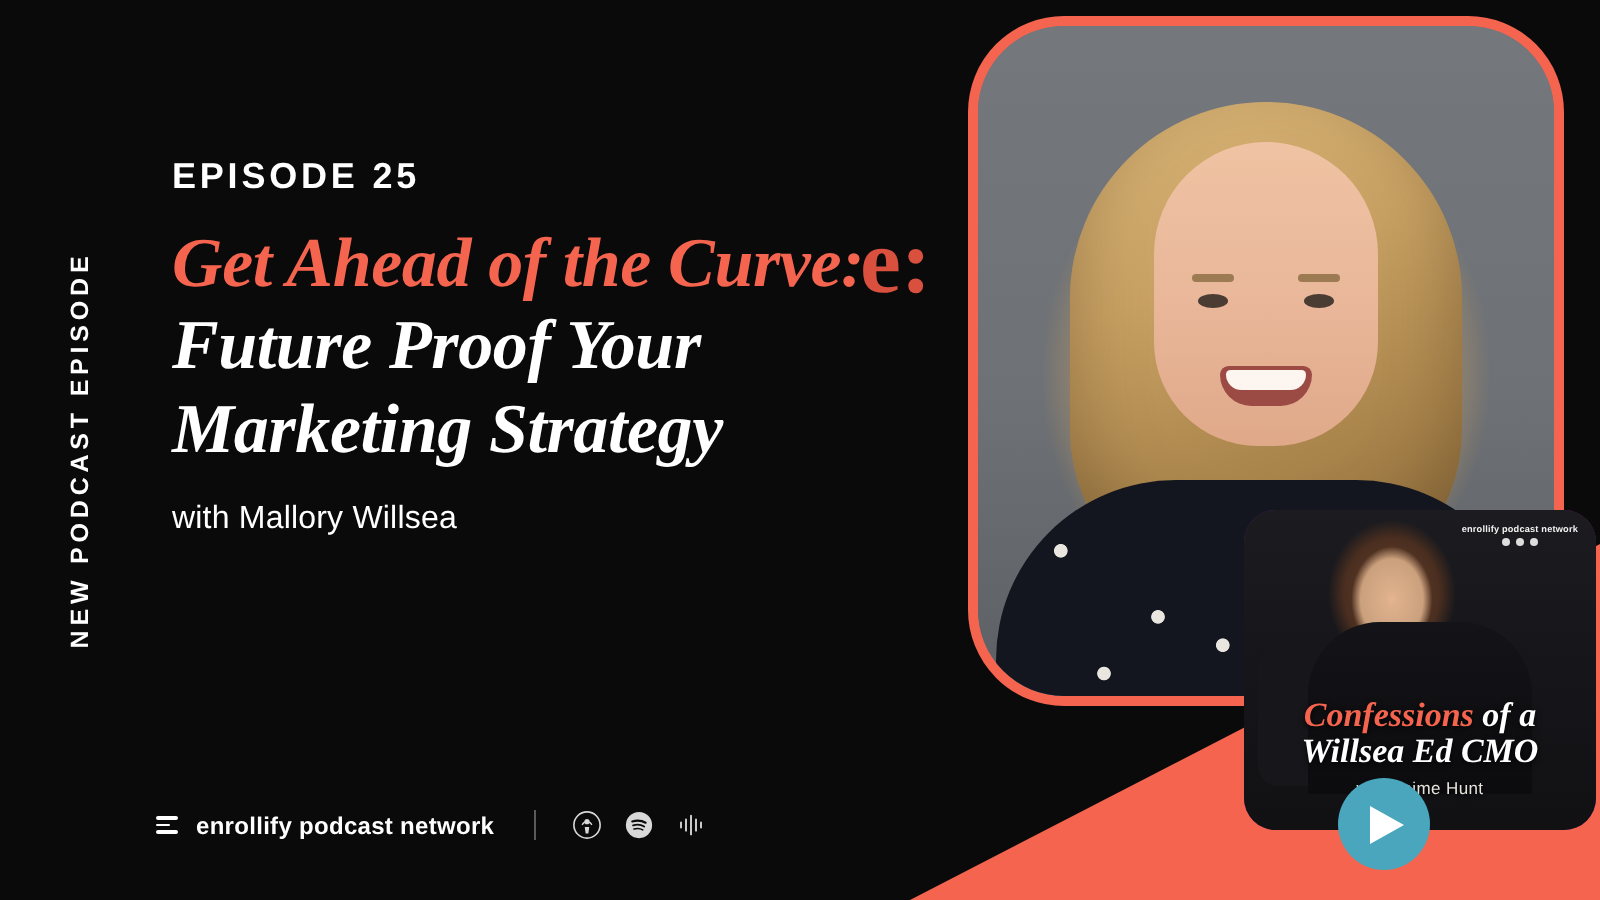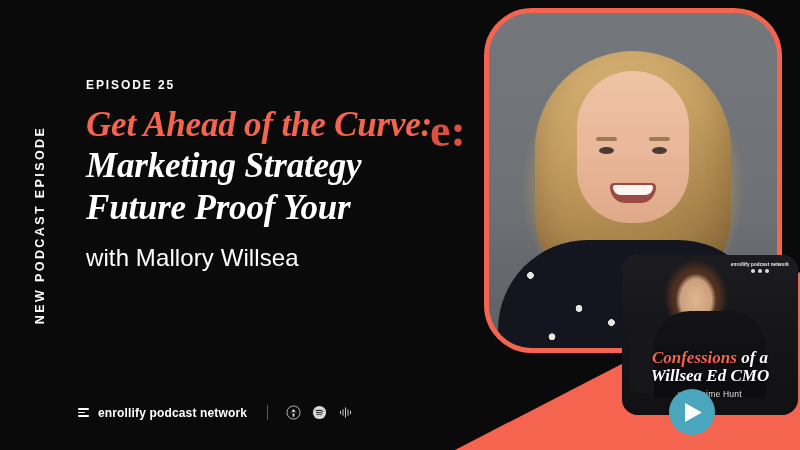--- a/index.html
+++ b/index.html
@@ -41,21 +41,21 @@
 
   
   .copy {
     position: absolute;
     left: 86px;
     top: 78px;
     width: 400px;
   }
   .episode-label {
     color: #ffffff;
-    font-size: 12px;
+    font-size: 18px;
     font-weight: 700;
     letter-spacing: 1.9px;
     margin: 0 0 12px 0;
   }
   .title {
     margin: 0;
     font-family: "Liberation Serif", serif;
     font-style: italic;
     font-weight: 700;
     font-size: 35px;
@@ -64,21 +64,21 @@
     letter-spacing: -0.2px;
   }
   .title .accent {
     color: #f4644e;
     display: block;
   }
   .title .line { display: block; }
   .host {
     margin: 16px 0 0 0;
     color: #ffffff;
-    font-size: 24px;
+    font-size: 16px;
     font-weight: 400;
     letter-spacing: 0.1px;
   }
 
   
   .brand-bar {
     position: absolute;
     left: 78px;
     bottom: 30px;
     display: flex;
@@ -349,22 +349,22 @@
   </svg>
 
   <div class="e-watermark">e:</div>
 
   <div class="vertical-eyebrow">NEW PODCAST EPISODE</div>
 
   <div class="copy">
     <p class="episode-label">EPISODE 25</p>
     <h1 class="title">
       <span class="accent">Get Ahead of the Curve:</span>
+      <span class="line">Future Proof Your</span>
       <span class="line">Marketing Strategy</span>
-      <span class="line">Future Proof Your</span>
     </h1>
     <p class="host">with Mallory Willsea</p>
   </div>
 
   <div class="brand-bar">
     <span class="brand-mark">
       <i></i>
         <i></i>
         <i></i>
     </span>

